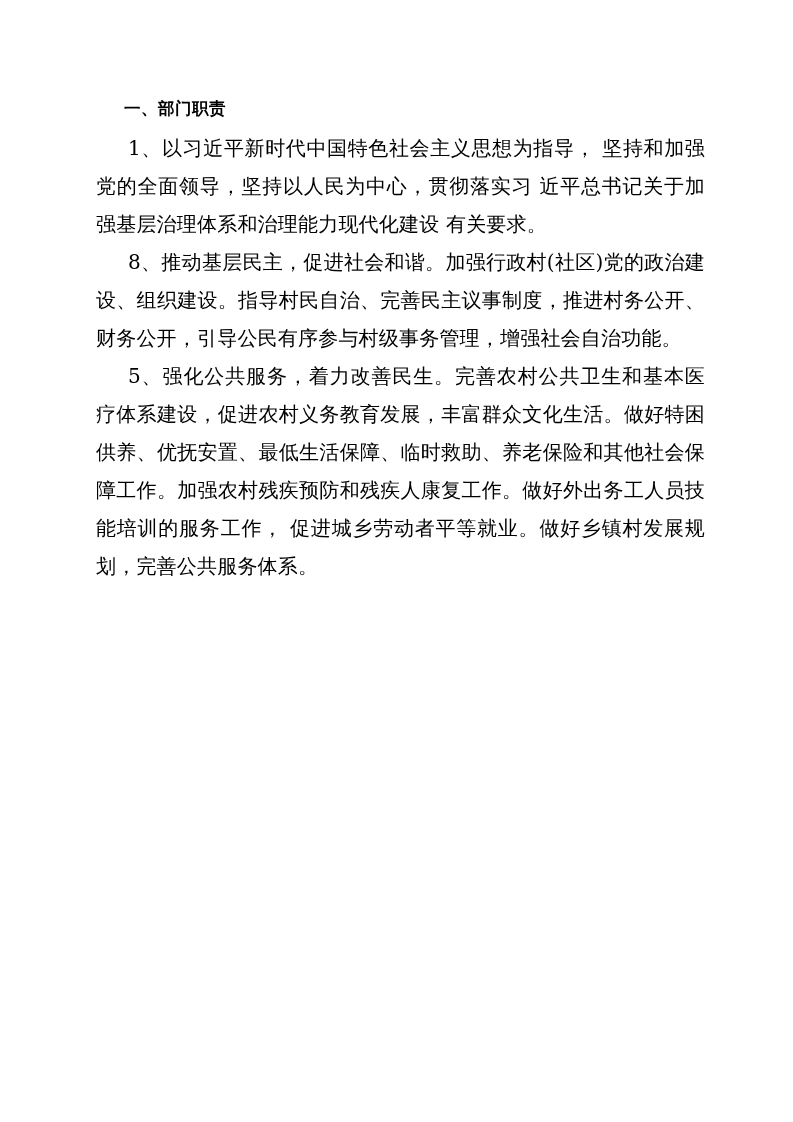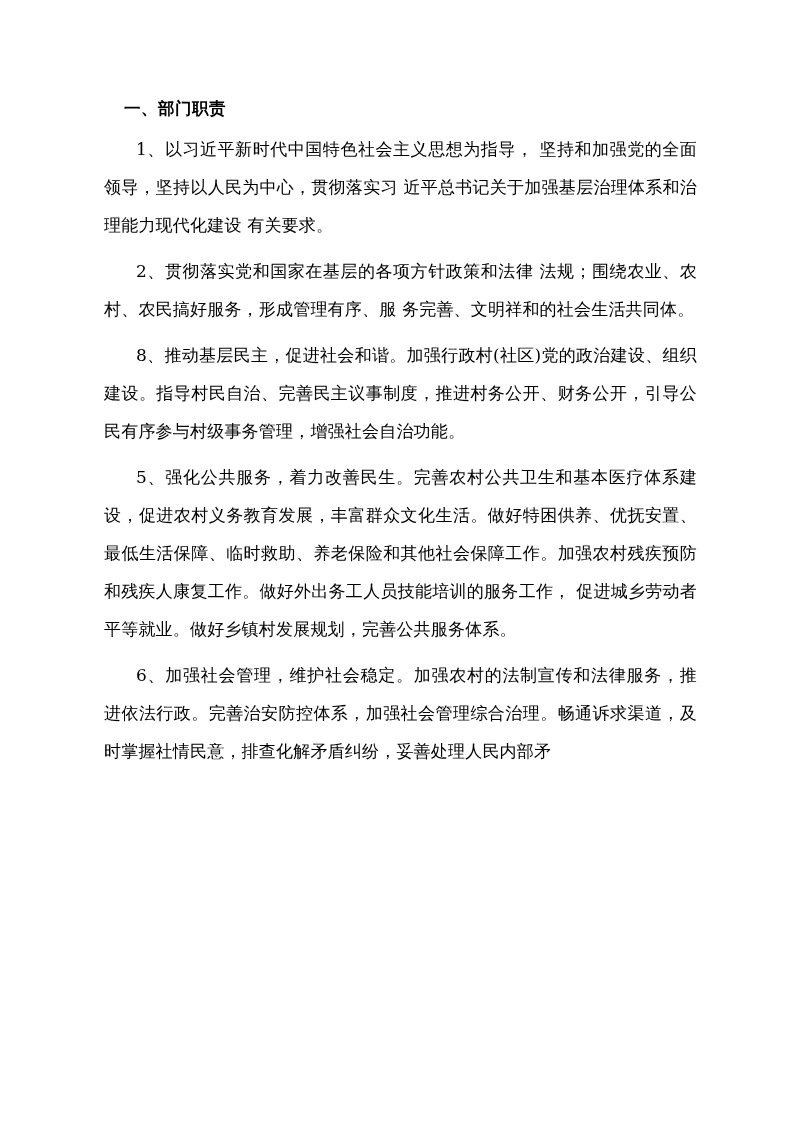--- a/index.html
+++ b/index.html
@@ -30,38 +30,36 @@
     font-weight: bold;
     font-size: 16.5px;
     line-height: 1.6;
     margin: 0 0 7px 0;
     padding-left: 28px;
     letter-spacing: 0.5px;
     color: #000;
   }
   .para {
     font-family: "DejaVu Serif", serif;
-    font-size: 17px;
+    font-size: 20px;
     line-height: 38px;
-    margin: 8px;
+    margin: 0;
     text-align: justify;
     text-justify: inter-ideograph;
     text-indent: 32px;
     letter-spacing: 0.2px;
     color: #000;
   }
   .para + .para {
     margin-top: 0;
   }
 </style>
 </head>
 <body>
 
 <div class="page">
   <div class="doc-body">
     <h1 class="heading">一、部门职责</h1>
     <p class="para">1、以习近平新时代中国特色社会主义思想为指导， 坚持和加强党的全面领导，坚持以人民为中心，贯彻落实习 近平总书记关于加强基层治理体系和治理能力现代化建设 有关要求。</p>
-    <p class="para">2、贯彻落实党和国家在基层的各项方针政策和法律 法规；围绕农业、农村、农民搞好服务，形成管理有序、服 务完善、文明祥和的社会生活共同体。</p>
     <p class="para">8、推动基层民主，促进社会和谐。加强行政村(社区)党的政治建设、组织建设。指导村民自治、完善民主议事制度，推进村务公开、财务公开，引导公民有序参与村级事务管理，增强社会自治功能。</p>
     <p class="para">5、强化公共服务，着力改善民生。完善农村公共卫生和基本医疗体系建设，促进农村义务教育发展，丰富群众文化生活。做好特困供养、优抚安置、最低生活保障、临时救助、养老保险和其他社会保障工作。加强农村残疾预防和残疾人康复工作。做好外出务工人员技能培训的服务工作， 促进城乡劳动者平等就业。做好乡镇村发展规划，完善公共服务体系。</p>
-    <p class="para">6、加强社会管理，维护社会稳定。加强农村的法制宣传和法律服务，推进依法行政。完善治安防控体系，加强社会管理综合治理。畅通诉求渠道，及时掌握社情民意，排查化解矛盾纠纷，妥善处理人民内部矛</p>
   </div>
 </div>
 
 </body></html>

